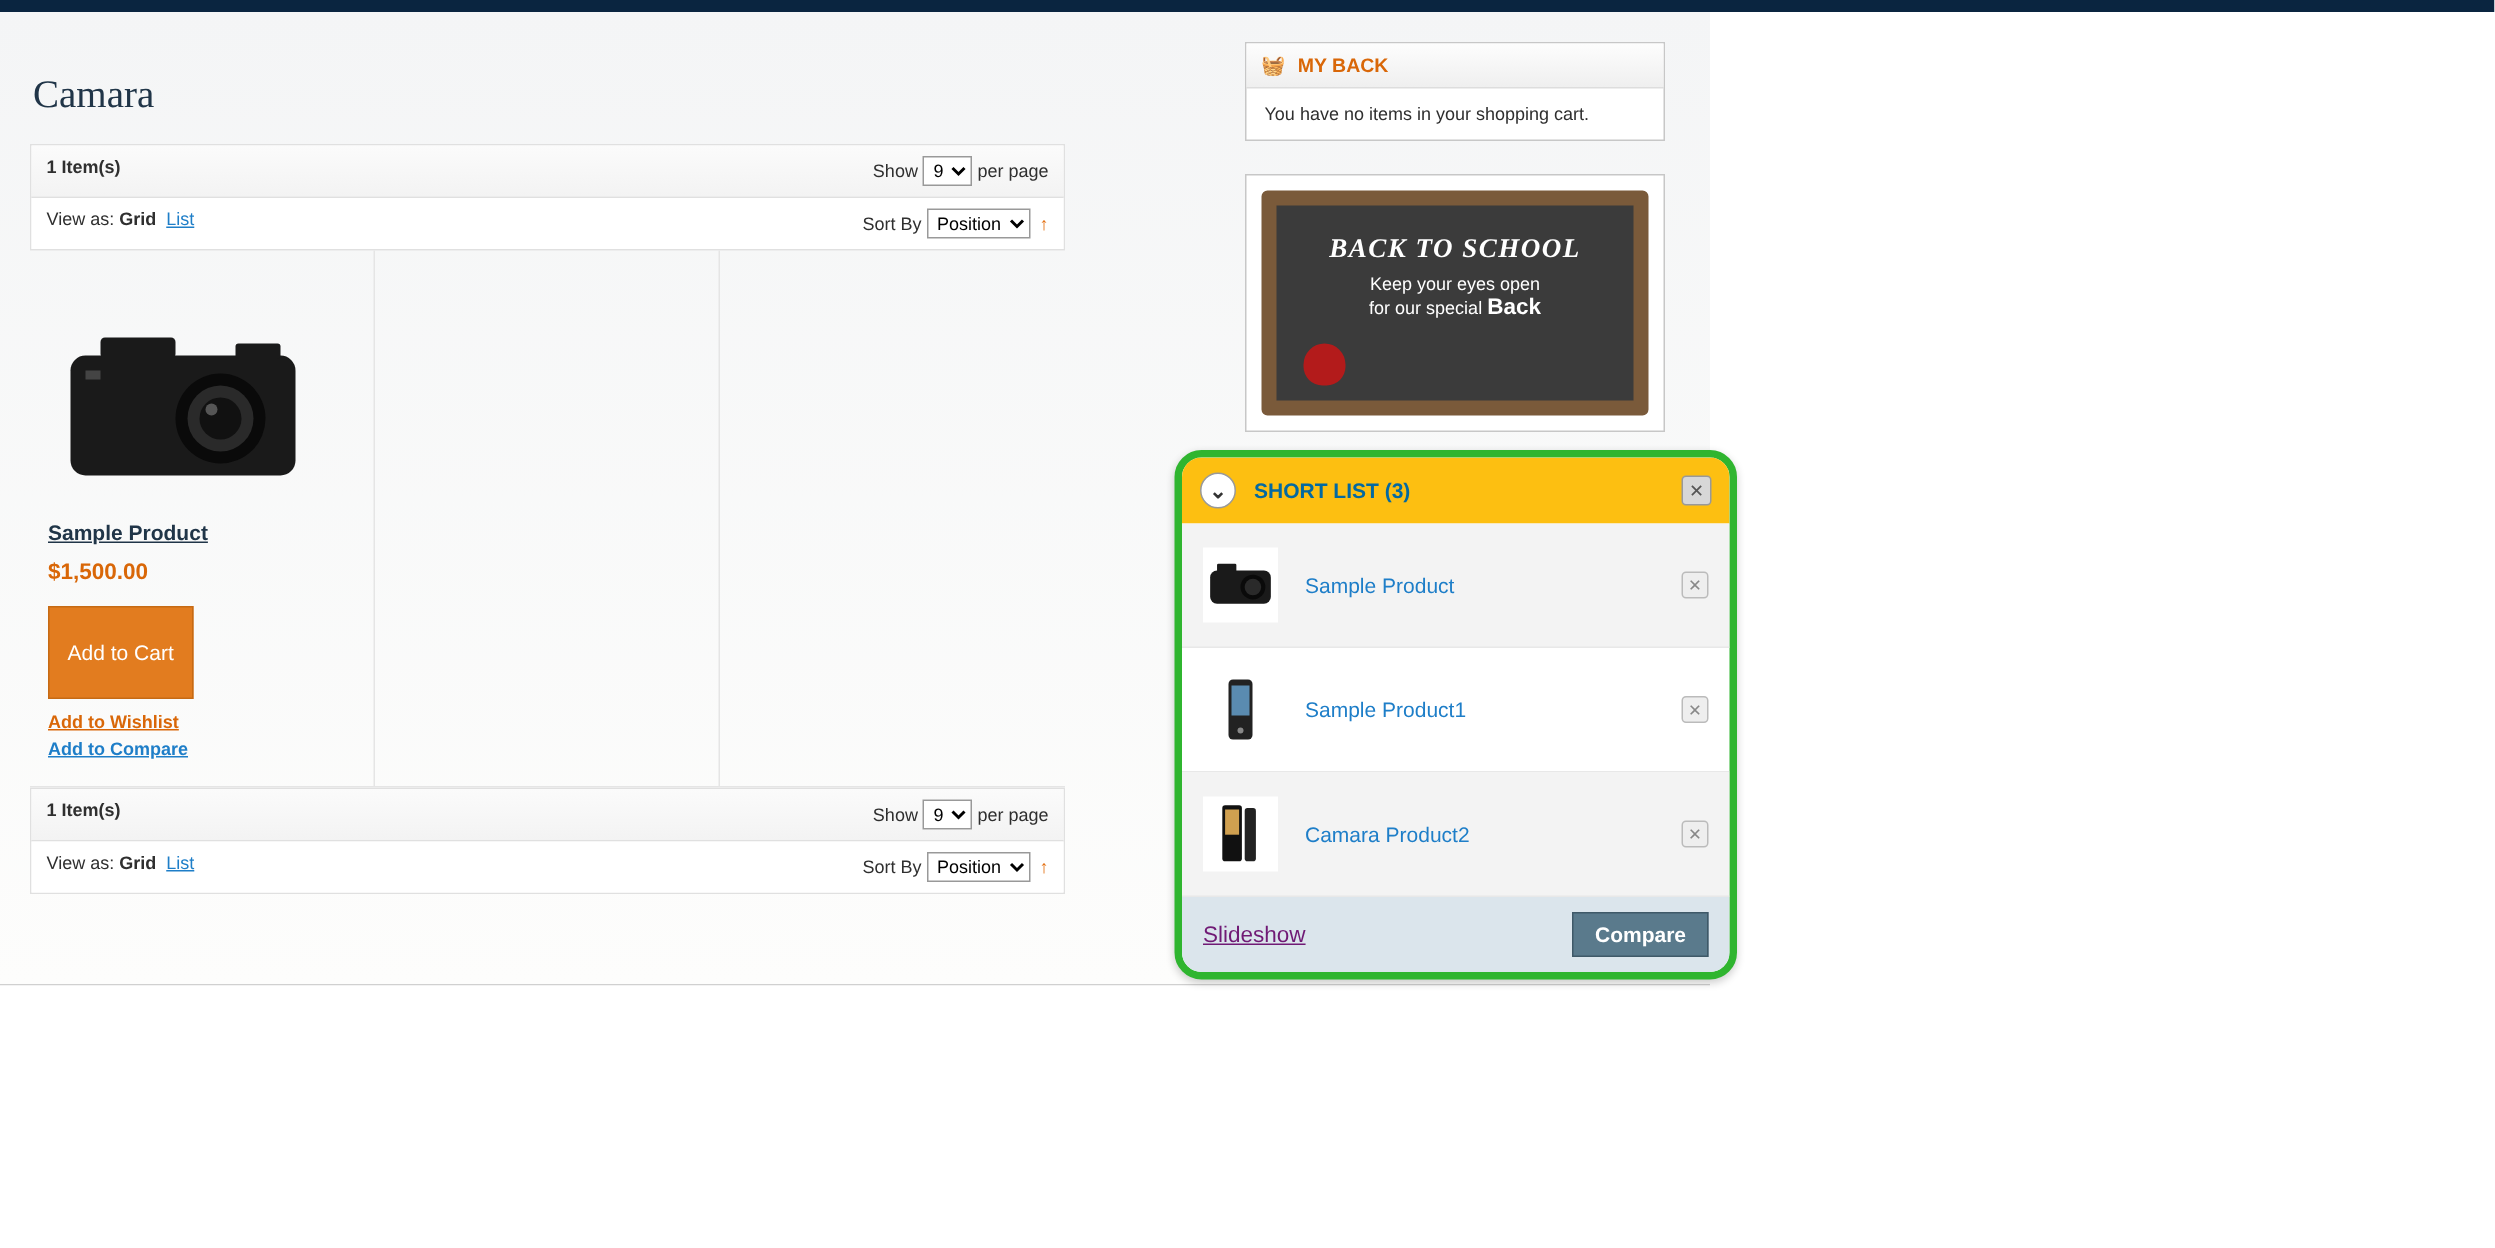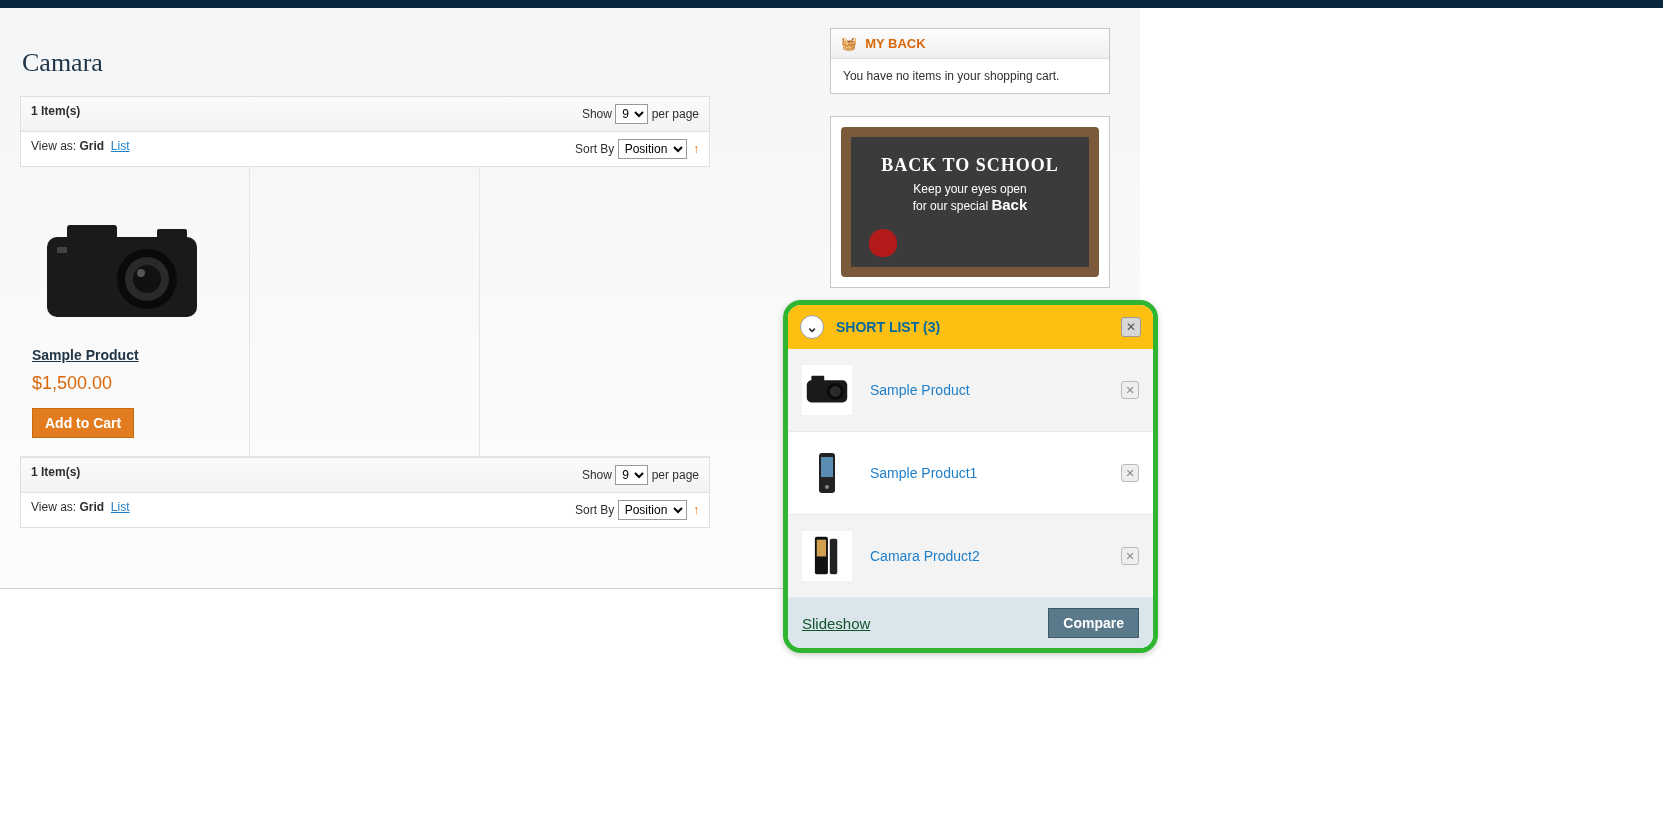--- a/index.html
+++ b/index.html
@@ -77,31 +77,31 @@
   width: 180px; height: 160px;
   display: flex; align-items: center; justify-content: center;
 }
 .prod-name a {
   color: #203548;
   font-weight: bold;
   font-size: 14px;
 }
 .price {
   color: #d96708;
-  font-weight: normal;
-  font-size: 18px;
+  font-weight: bold;
+  font-size: 15px;
   margin-top: 10px;
 }
 .btn-cart {
   background: #e27c1f;
   color: #fff;
   border: 1px solid #c66a14;
-  font-weight: bold;
+  font-weight: normal;
   font-size: 14px;
-  padding: 6px 12px;
+  padding: 22px 12px;
   margin-top: 14px;
   cursor: pointer;
 }
 .prod-links { margin-top: 8px; }
 .prod-links a { display: block; font-size: 12px; margin-top: 4px; font-weight: bold; }
 
 
 .block {
   border: 1px solid #c7c7c7;
   background: #fff;
@@ -134,20 +134,21 @@
   border: 10px solid #7a5a3a;
   border-radius: 4px;
   padding: 18px 10px 26px 10px;
   color: #fff;
   text-align: center;
   font-family: "Comic Sans MS", cursive;
   position: relative;
   height: 150px;
 }
 .chalkboard .bts {
+  font-style: italic;
   font-size: 18px;
   font-weight: bold;
   letter-spacing: 1px;
 }
 .chalkboard .sub { font-size: 12px; font-family: Arial; margin-top: 6px; }
 .chalkboard .sub2 { font-size: 12px; font-family: Arial; }
 .chalkboard .big { font-size: 15px; font-weight: bold; }
 .apple {
   position: absolute; left: 18px; bottom: 10px;
   width: 28px; height: 28px; background: #b31b1b; border-radius: 50% 50% 45% 45%;
@@ -231,21 +232,21 @@
   background: #eee;
 }
 .sl-footer {
   background: #dbe5ec;
   padding: 10px 14px;
   display: flex;
   align-items: center;
   justify-content: space-between;
 }
 .sl-footer a {
-  color: #14532d;
+  color: #701a75;
   font-size: 15px;
 }
 .btn-compare {
   background: #5a7a8c;
   color: #fff;
   border: 1px solid #3f5968;
   padding: 6px 14px;
   font-size: 14px;
   font-weight: bold;
   cursor: pointer;
@@ -302,20 +303,24 @@
               <circle cx="110" cy="72" r="14" fill="#111"></circle>
               <circle cx="104" cy="66" r="4" fill="#555"></circle>
               <rect x="20" y="40" width="10" height="6" fill="#444"></rect>
             </svg>
           </div>
           <div class="prod-name">
             <a href="#">Sample Product</a>
           </div>
           <div class="price">$1,500.00</div>
           <button class="btn-cart">Add to Cart</button>
+          <div class="prod-links">
+            <a href="#" class="orange">Add to Wishlist</a>
+            <a href="#">Add to Compare</a>
+          </div>
         </div>
         <div class="product-cell"></div>
         <div class="product-cell"></div>
       </div>
 
       <div class="toolbar">
         <div class="toolbar-row">
           <div class="left bold">1 Item(s)</div>
           <div class="right">
             <span>Show</span>

